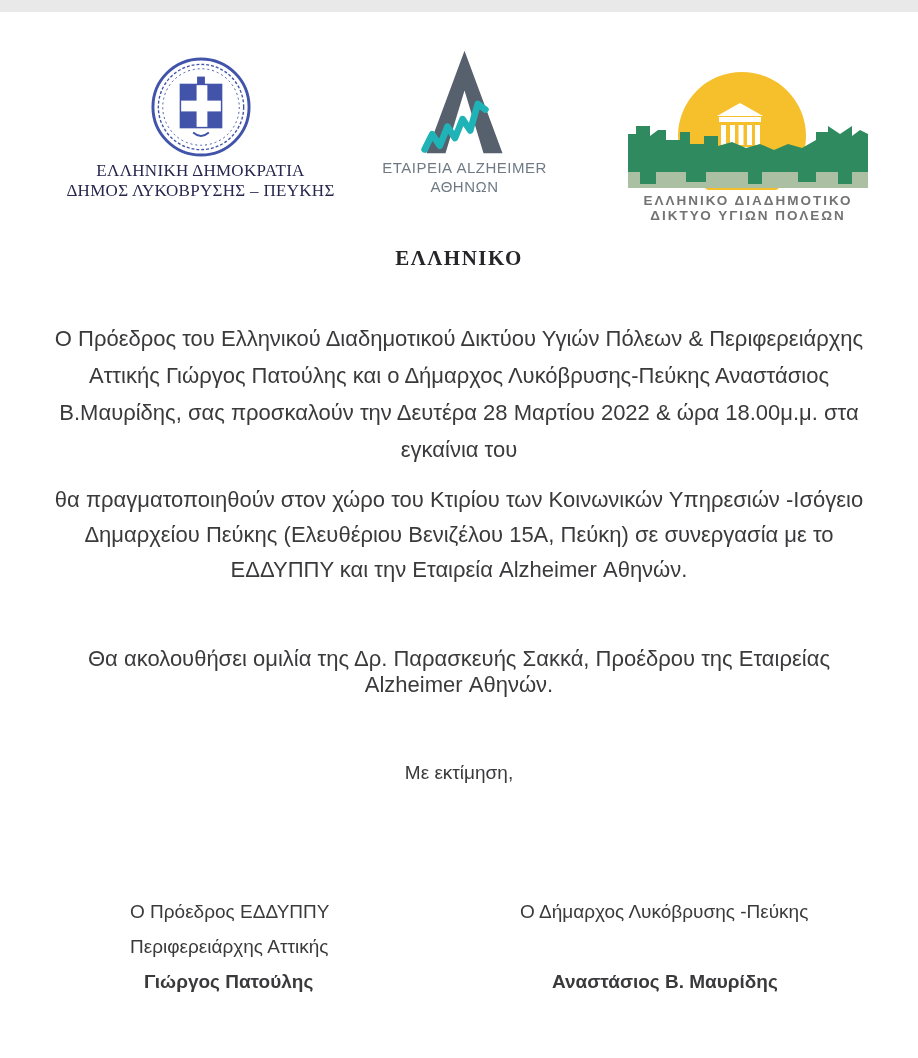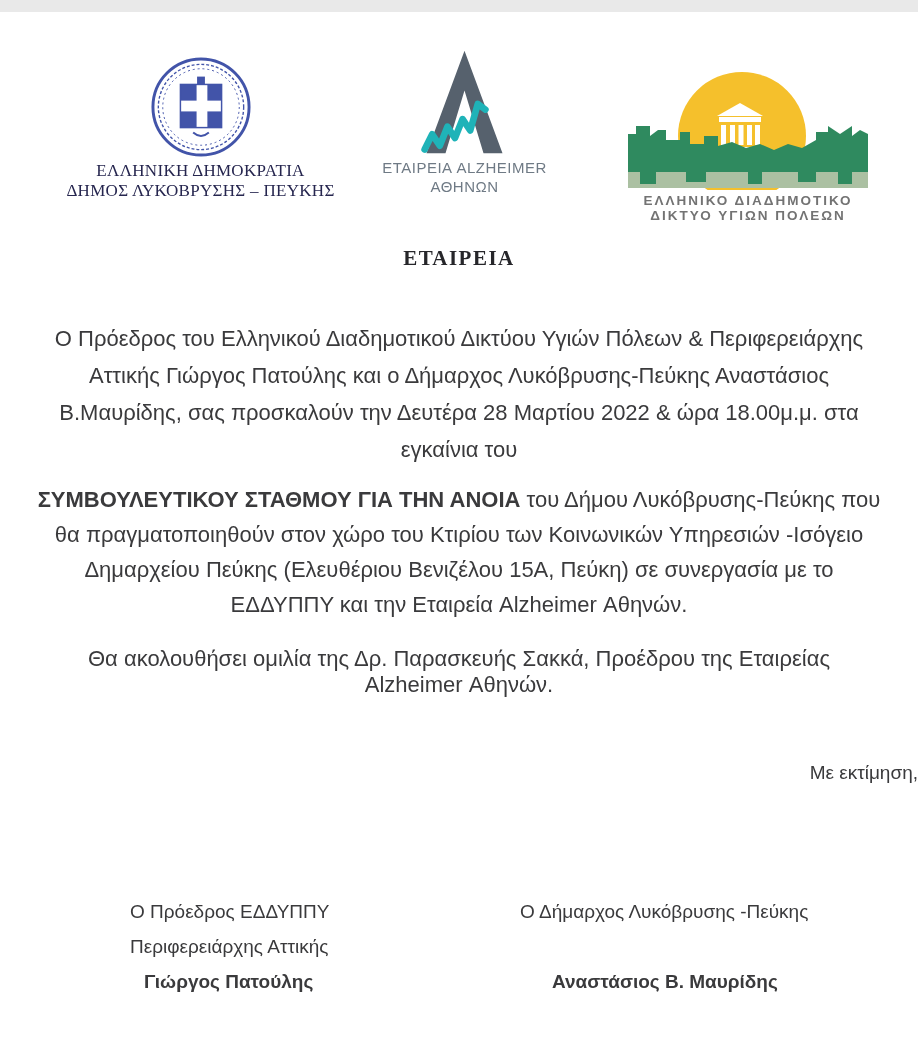--- a/index.html
+++ b/index.html
@@ -40,21 +40,21 @@
     font-weight:bold; font-size:21px; letter-spacing:1.5px;
     color:#26262a;
   }
   
   .para { position:absolute; left:0; width:100%; text-align:center; color:#3a3a3c; font-size:22px; }
   .para .ln { white-space:nowrap; }
   .p1 { top:308px; } .p1 .ln { line-height:37px; }
   .p2 { top:470px; } .p2 .ln { line-height:35px; }
   .p3 { top:634px; } .p3 .ln { line-height:26px; }
   .bold { font-weight:bold; }
-  .closing { position:absolute; top:750px; left:0; width:100%; text-align:right; color:#3a3a3c; font-size:19px; }
+  .closing { position:absolute; top:750px; left:0; width:100%; text-align:center; color:#3a3a3c; font-size:19px; }
   
   .sig { position:absolute; top:882px; color:#3a3a3c; font-size:19px; }
   .sig .ln { line-height:35px; white-space:nowrap; }
   .sig-left  { left:130px; }
   .sig-right { left:520px; }
   .sig .name { font-weight:bold; }
   .sig-left  .name { margin-left:14px; }
   .sig-right .name { margin-left:32px; margin-top:35px; }
 </style>
 </head>
@@ -109,31 +109,30 @@
       <rect x="12" y="102" width="16" height="12" fill="#2f8a5f"></rect>
       <rect x="58" y="102" width="20" height="10" fill="#2f8a5f"></rect>
       <rect x="120" y="102" width="14" height="12" fill="#2f8a5f"></rect>
       <rect x="170" y="102" width="18" height="10" fill="#2f8a5f"></rect>
       <rect x="210" y="102" width="14" height="12" fill="#2f8a5f"></rect>
     </svg>
     <div class="net-line">ΕΛΛΗΝΙΚΟ ΔΙΑΔΗΜΟΤΙΚΟ</div>
     <div class="net-line">ΔΙΚΤΥΟ ΥΓΙΩΝ ΠΟΛΕΩΝ</div>
   </div>
 
-  <div class="doc-title">ΕΤΑΙΡΕΙΑ</div>
+  <div class="doc-title">ΕΛΛΗΝΙΚΟ</div>
 
   <div class="para p1">
     <div class="ln">Ο Πρόεδρος του Ελληνικού Διαδημοτικού Δικτύου Υγιών Πόλεων &amp; Περιφερειάρχης</div>
     <div class="ln">Αττικής Γιώργος Πατούλης και ο Δήμαρχος Λυκόβρυσης-Πεύκης Αναστάσιος</div>
     <div class="ln">Β.Μαυρίδης, σας προσκαλούν την Δευτέρα 28 Μαρτίου 2022 &amp; ώρα 18.00μ.μ. στα</div>
     <div class="ln">εγκαίνια του</div>
   </div>
 
   <div class="para p2">
-    <div class="ln"><span class="bold">ΣΥΜΒΟΥΛΕΥΤΙΚΟΥ ΣΤΑΘΜΟΥ ΓΙΑ ΤΗΝ ΑΝΟΙΑ</span><span> του Δήμου Λυκόβρυσης-Πεύκης που</span></div>
     <div class="ln">θα πραγματοποιηθούν στον χώρο του Κτιρίου των Κοινωνικών Υπηρεσιών -Ισόγειο</div>
     <div class="ln">Δημαρχείου Πεύκης (Ελευθέριου Βενιζέλου 15Α, Πεύκη) σε συνεργασία με το</div>
     <div class="ln">ΕΔΔΥΠΠΥ και την Εταιρεία Alzheimer Αθηνών.</div>
   </div>
 
   <div class="para p3">
     <div class="ln">Θα ακολουθήσει ομιλία της Δρ. Παρασκευής Σακκά, Προέδρου της Εταιρείας</div>
     <div class="ln">Alzheimer Αθηνών.</div>
   </div>
 

